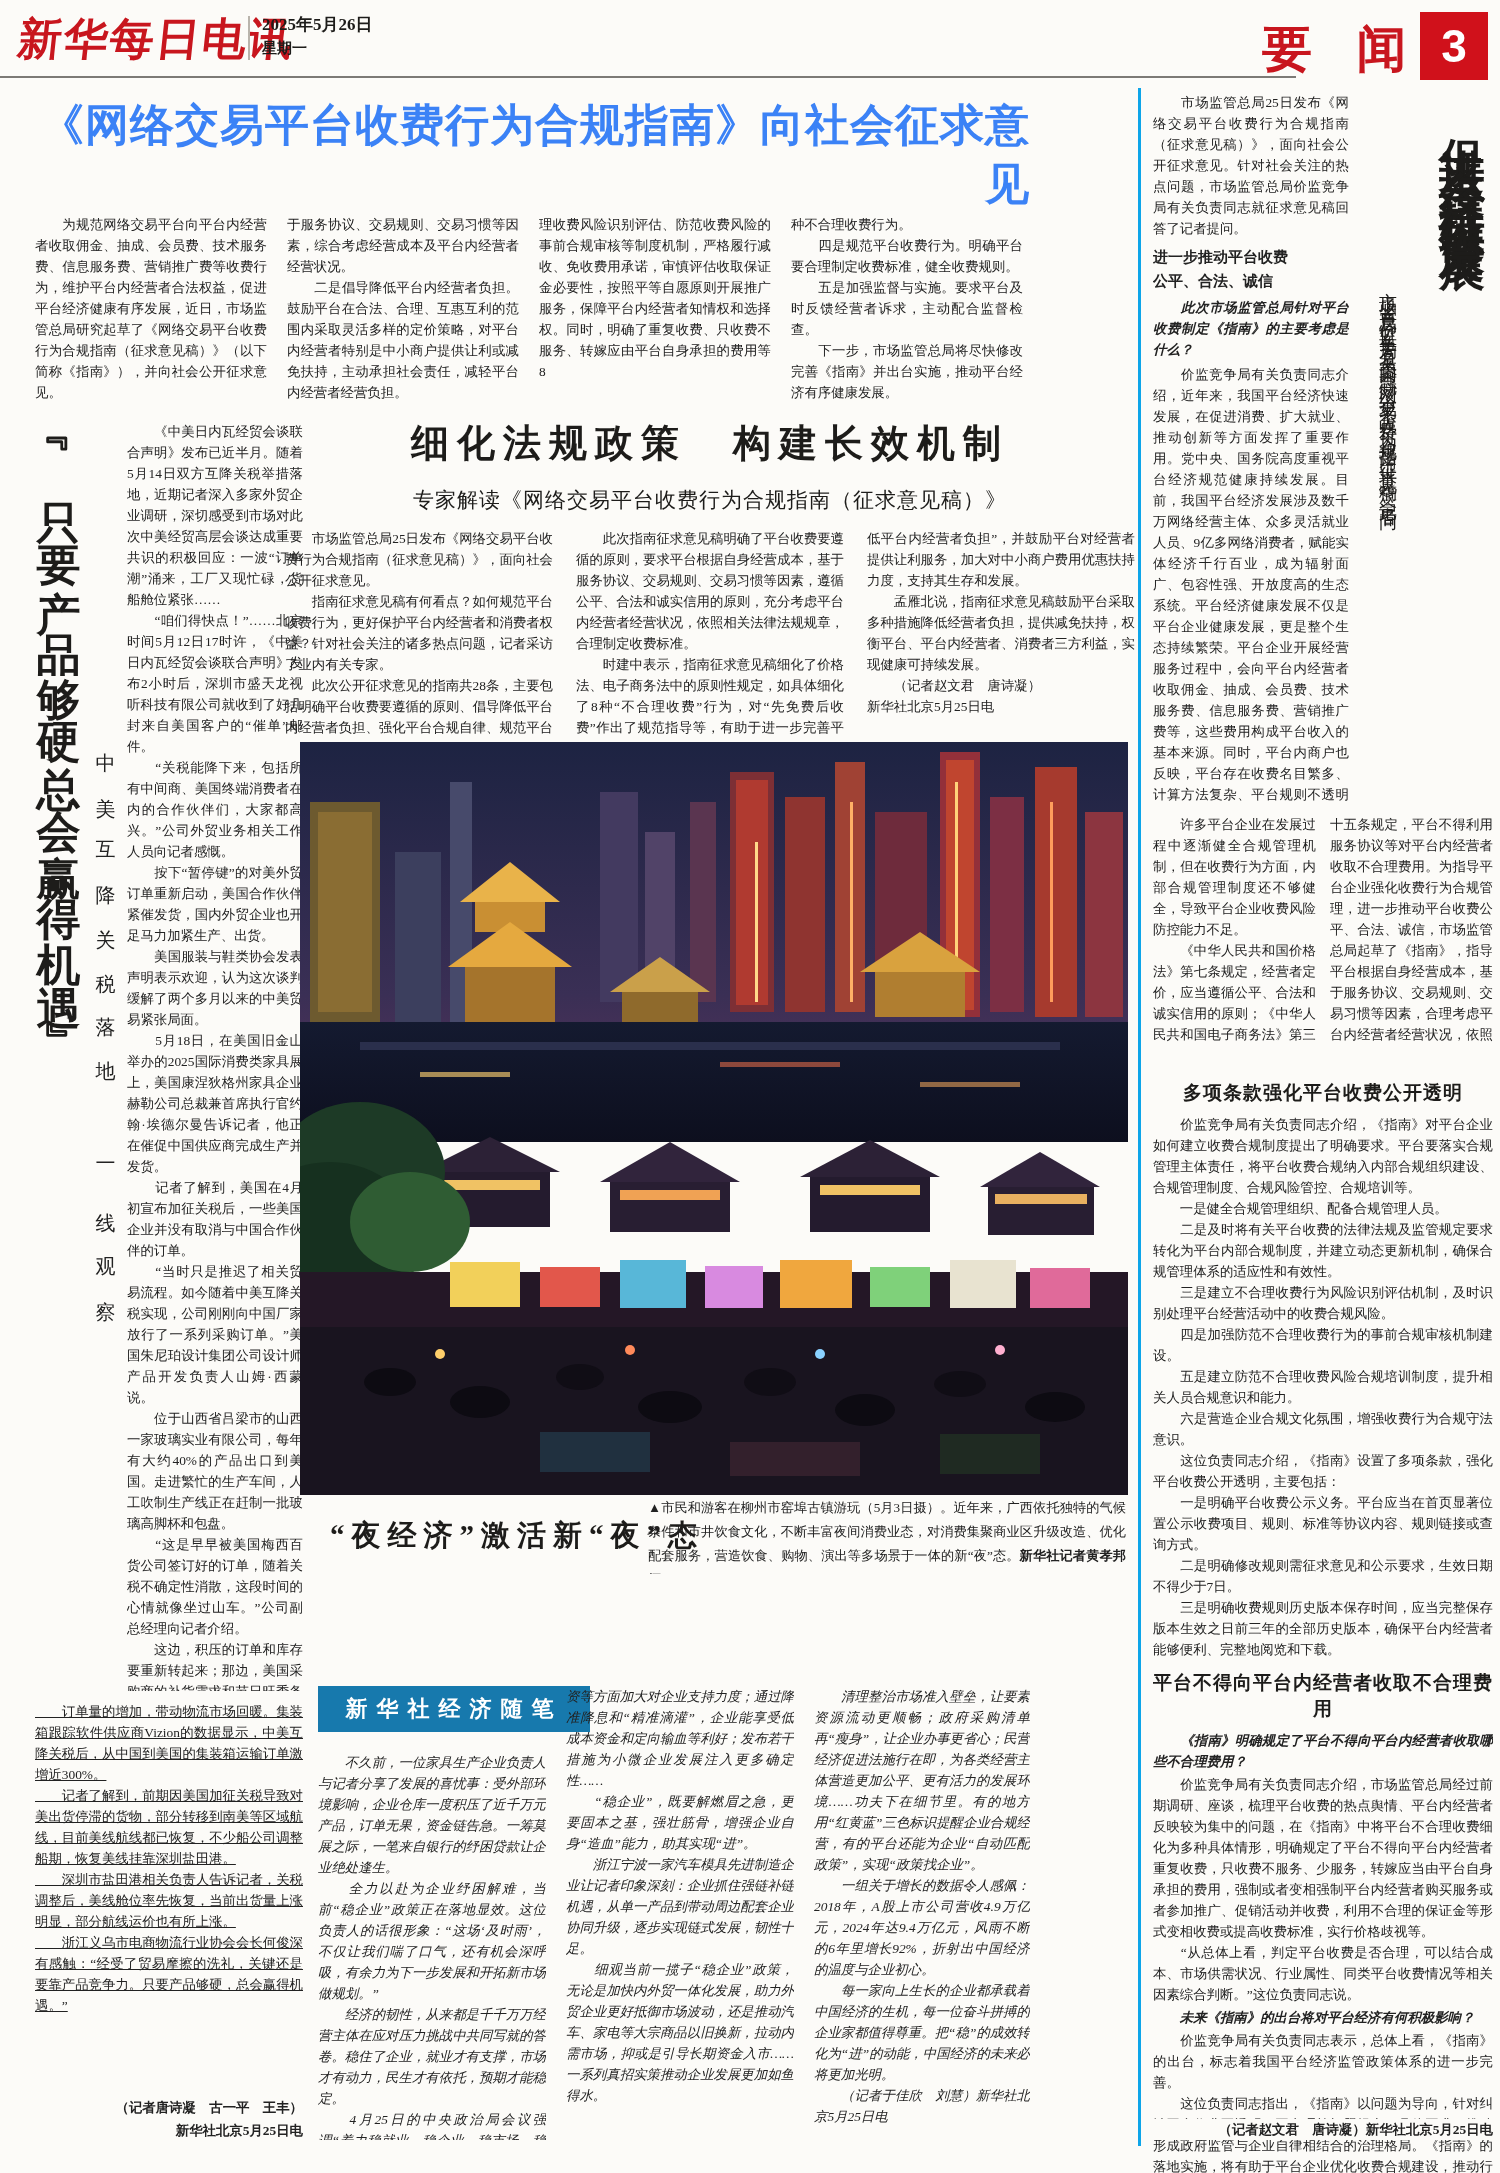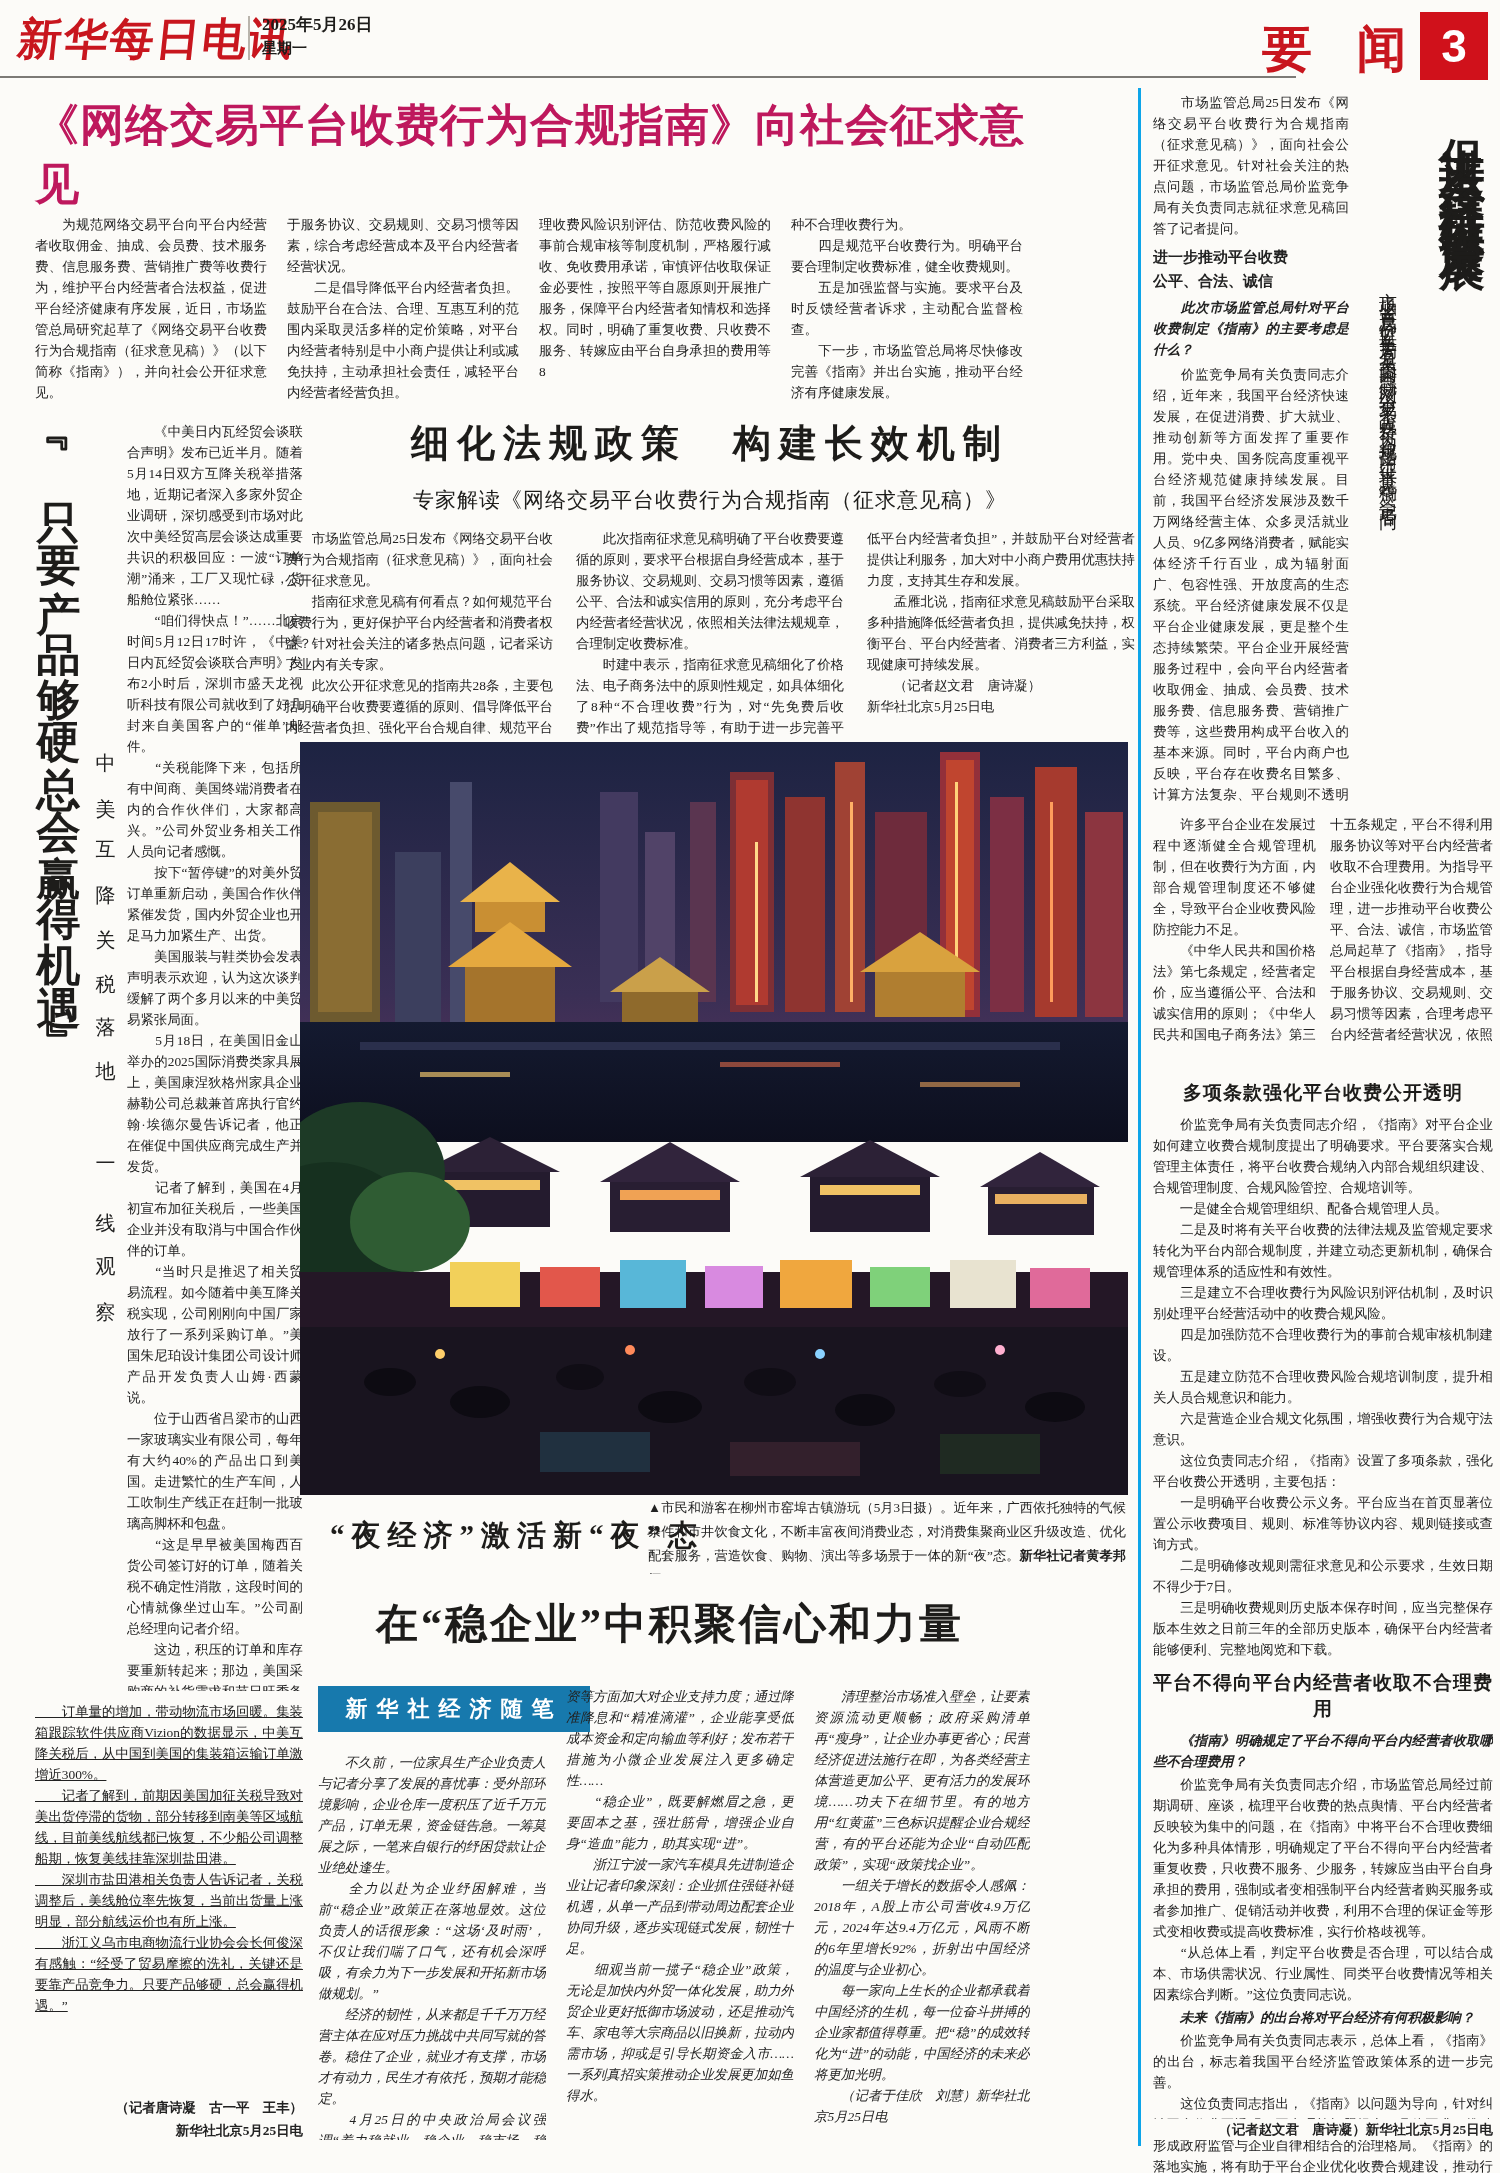--- a/index.html
+++ b/index.html
@@ -17,21 +17,21 @@
   .hdr-sep{width:2px;background:#b9b4ac;}
   .date-line1{font-size:17px;font-weight:bold;}
   .date-line2{font-size:15px;font-weight:bold;margin-top:3px;}
   .section-label{font-size:50px;font-weight:bold;color:#c8161e;letter-spacing:16px;
         font-family:"Liberation Serif",serif;}
   .page-square{width:68px;height:68px;background:#d0111b;color:#fff;font-size:46px;
         font-weight:bold;text-align:center;line-height:68px;font-family:"Liberation Sans",sans-serif;}
   .hdr-rule{height:2px;background:#7c7a76;}
   
   .lead-headline{font-family:"Liberation Sans",sans-serif;font-weight:900;font-size:44px;
-        text-align:left;letter-spacing:1px;color:#be185d;}
+        text-align:right;letter-spacing:1px;color:#3b82f6;}
   .expert-headline{font-weight:800;font-size:38px;text-align:center;letter-spacing:8px;}
   .expert-subtitle{font-size:21px;text-align:center;letter-spacing:1px;}
   .essay-headline{font-weight:800;font-size:42px;text-align:center;letter-spacing:3px;}
   .badge{background:#1779ad;color:#fff;font-family:"Liberation Sans",sans-serif;
         font-weight:bold;font-size:22px;letter-spacing:9px;text-align:center;line-height:46px;}
   .kaiti{font-style:italic;}
   .qa-sub{font-family:"Liberation Sans",sans-serif;font-weight:bold;font-size:19px;
         text-align:center;letter-spacing:1px;margin:10px 0 8px 0;}
   .qa-q{font-style:italic;font-weight:bold;}
   .byline{font-weight:bold;}
@@ -208,21 +208,20 @@
         <rect x="240" y="690" width="110" height="40" fill="#20303f"></rect>
         <rect x="430" y="700" width="130" height="34" fill="#33202c"></rect>
         <rect x="640" y="692" width="100" height="40" fill="#1f2a22"></rect>
       </g>
     </svg>
   </div>
 
   <div class="abs caption-title" style="left:330px;top:1516px;">“夜经济”激活新“夜”态</div>
   <p class="abs body-col just clip" style="left:648px;top:1496px;width:478px;height:78px;margin:0;font-size:13.2px;line-height:24px;"><span>▲市民和游客在柳州市窑埠古镇游玩（5月3日摄）。近年来，广西依托独特的气候条件和市井饮食文化，不断丰富夜间消费业态，对消费集聚商业区升级改造、优化配套服务，营造饮食、购物、演出等多场景于一体的新“夜”态。</span><b>新华社记者黄孝邦摄</b></p>
 
-  <div class="abs essay-headline" style="left:310px;top:1596px;width:720px;">在“稳企业”中积聚信心和力量</div>
   <div class="abs badge" style="left:318px;top:1686px;width:272px;height:46px;">新华社经济随笔</div>
   <div class="abs body-col just pre clip kaiti" style="left:318px;top:1752px;width:228px;height:388px;">　　不久前，一位家具生产企业负责人与记者分享了发展的喜忧事：受外部环境影响，企业仓库一度积压了近千万元产品，订单无果，资金链告急。一筹莫展之际，一笔来自银行的纾困贷款让企业绝处逢生。
 　　全力以赴为企业纾困解难，当前“稳企业”政策正在落地显效。这位负责人的话很形象：“这场‘及时雨’，不仅让我们喘了口气，还有机会深呼吸，有余力为下一步发展和开拓新市场做规划。”
 　　经济的韧性，从来都是千千万万经营主体在应对压力挑战中共同写就的答卷。稳住了企业，就业才有支撑，市场才有动力，民生才有依托，预期才能稳定。
 　　4月25日的中央政治局会议强调“着力稳就业、稳企业、稳市场、稳预期”。</div>
   <div class="abs body-col just pre clip kaiti" style="left:566px;top:1686px;width:228px;height:454px;">资等方面加大对企业支持力度；通过降准降息和“精准滴灌”，企业能享受低成本资金和定向输血等利好；发布若干措施为小微企业发展注入更多确定性……
 　　“稳企业”，既要解燃眉之急，更要固本之基，强壮筋骨，增强企业自身“造血”能力，助其实现“进”。
 　　浙江宁波一家汽车模具先进制造企业让记者印象深刻：企业抓住强链补链机遇，从单一产品到带动周边配套企业协同升级，逐步实现链式发展，韧性十足。
 　　细观当前一揽子“稳企业”政策，无论是加快内外贸一体化发展，助力外贸企业更好抵御市场波动，还是推动汽车、家电等大宗商品以旧换新，拉动内需市场，抑或是引导长期资金入市……一系列真招实策推动企业发展更加如鱼得水。</div>
   <div class="abs body-col just pre clip kaiti" style="left:814px;top:1686px;width:216px;height:454px;">　　清理整治市场准入壁垒，让要素资源流动更顺畅；政府采购清单再“瘦身”，让企业办事更省心；民营经济促进法施行在即，为各类经营主体营造更加公平、更有活力的发展环境……功夫下在细节里。有的地方用“红黄蓝”三色标识提醒企业合规经营，有的平台还能为企业“自动匹配政策”，实现“政策找企业”。

